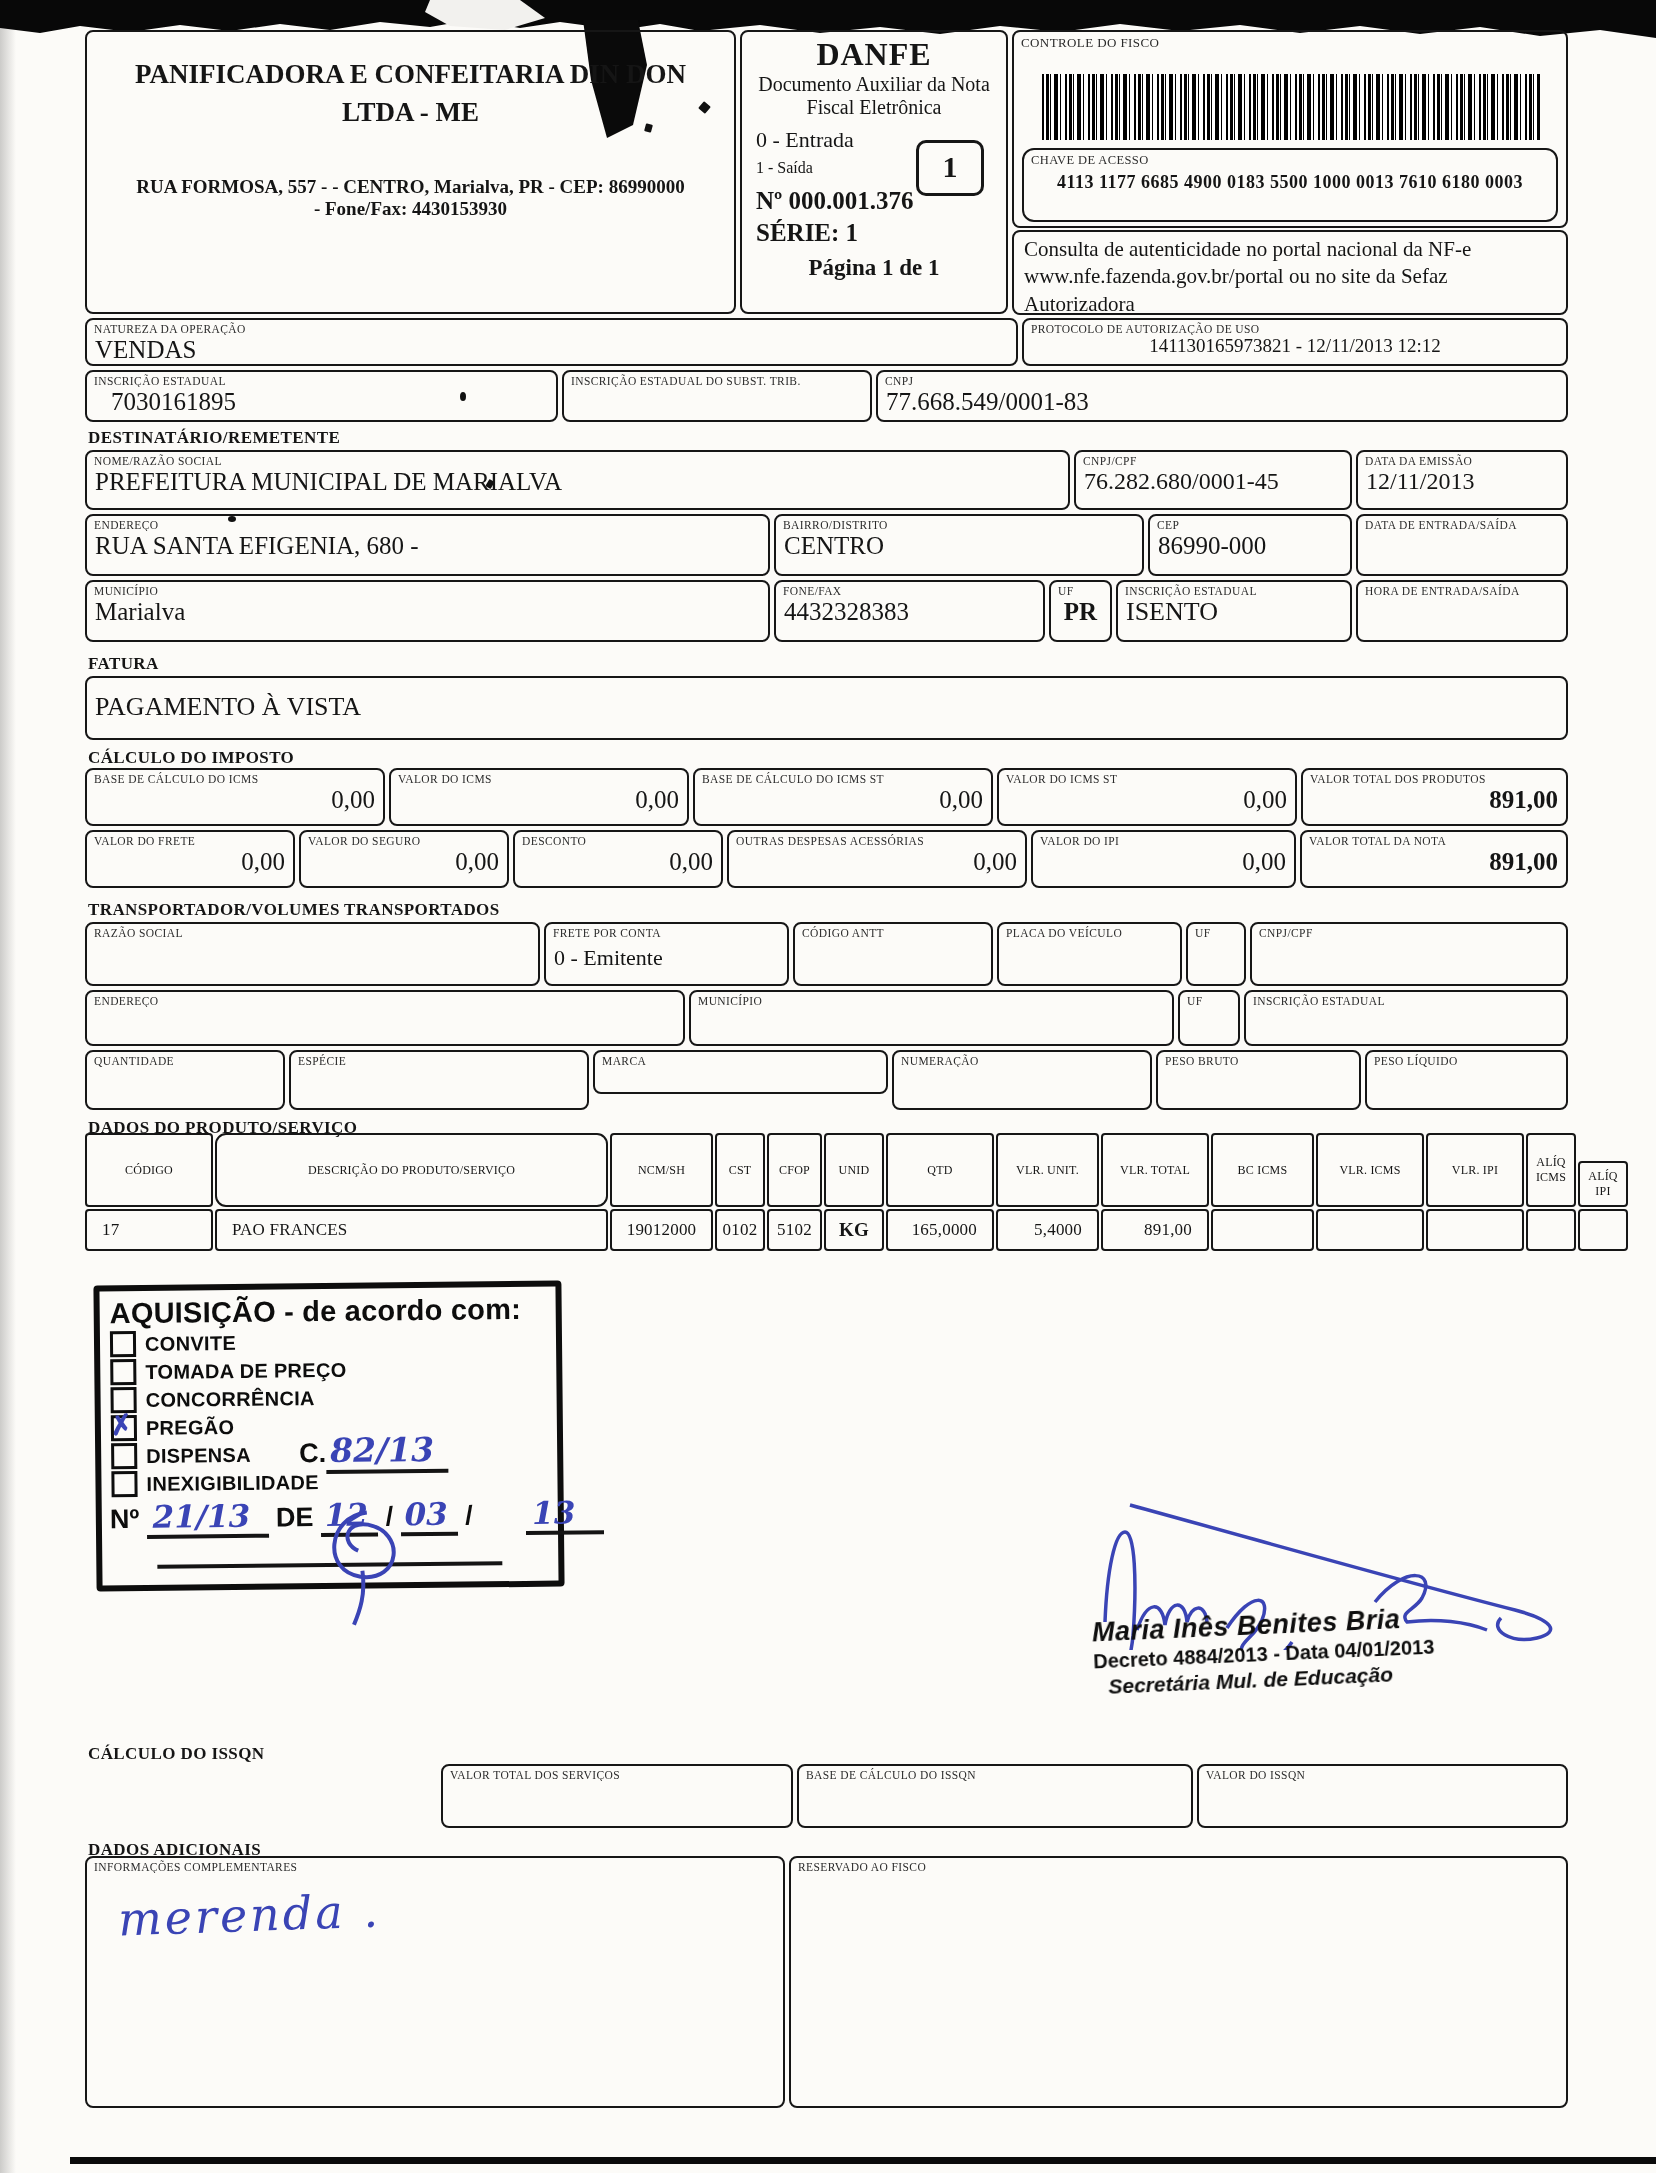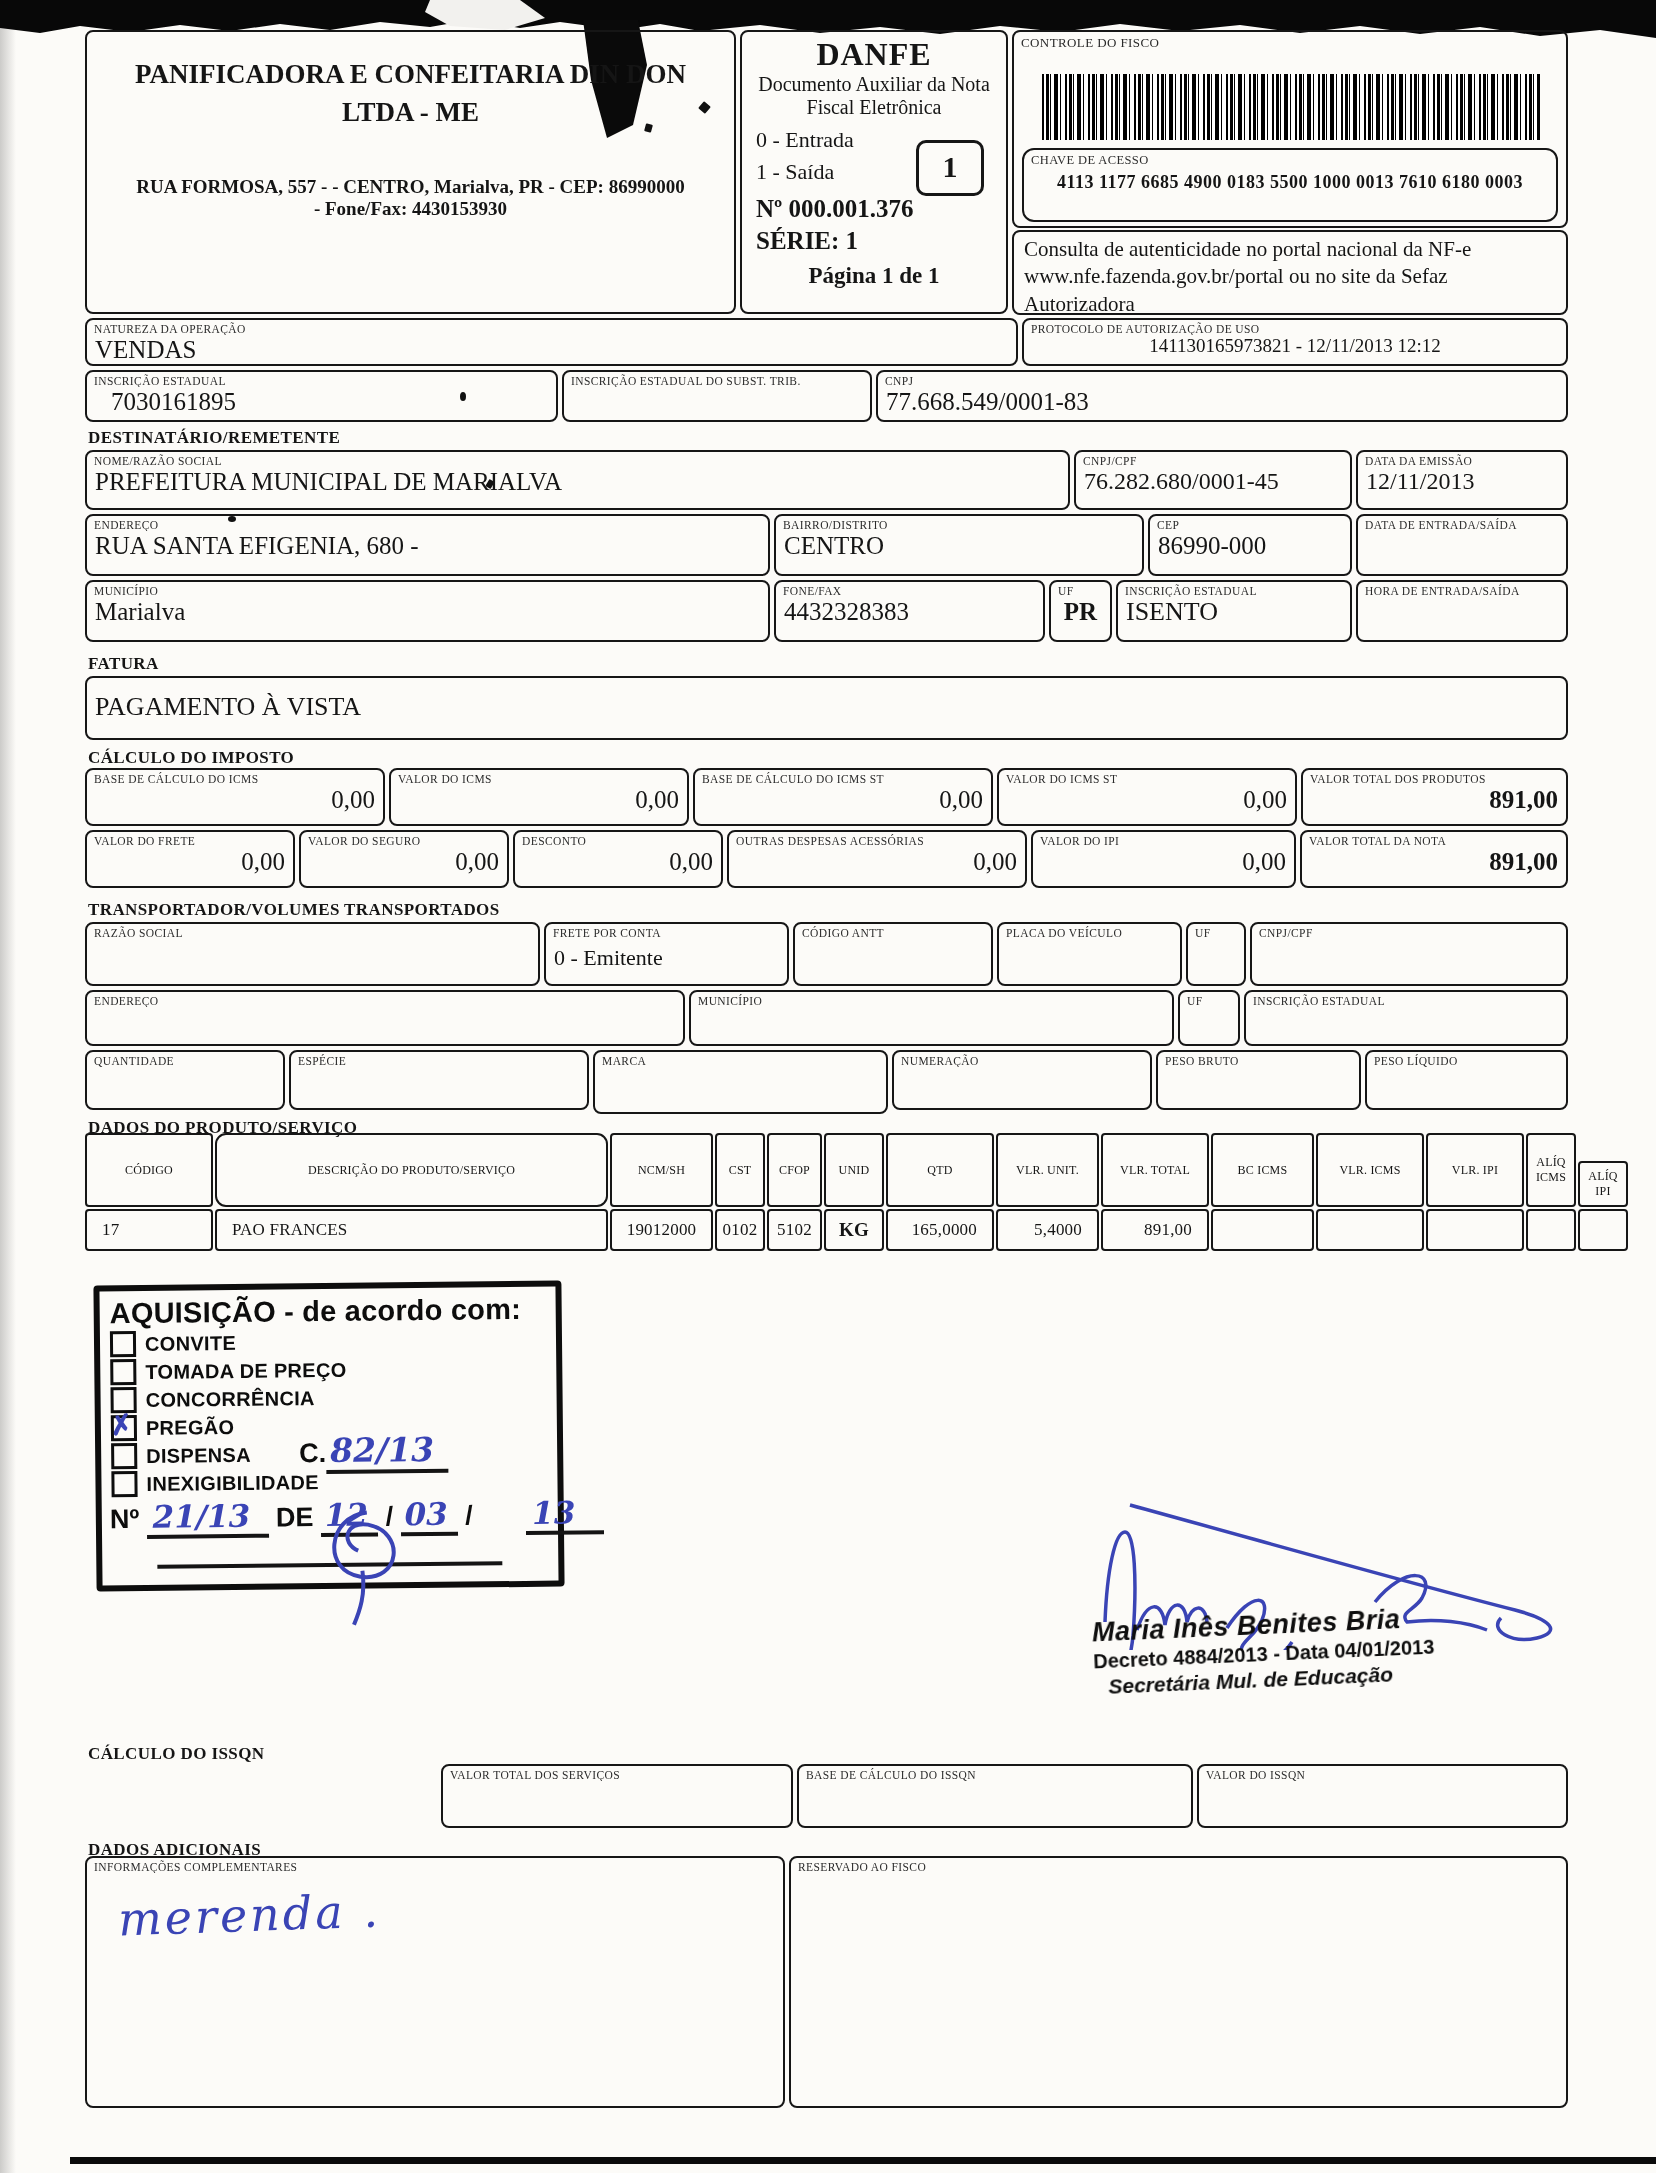--- a/index.html
+++ b/index.html
@@ -85,21 +85,21 @@
   <div class="box" style="left:85px;top:30px;width:651px;height:284px;">
     <div class="b ctr" style="font-size:27px;line-height:1.4;margin:24px 24px 0;">PANIFICADORA E CONFEITARIA DIN DON LTDA - ME</div>
     <div class="b ctr" style="font-size:19px;margin-top:44px;">RUA FORMOSA, 557 - - CENTRO, Marialva, PR - CEP: 86990000</div>
     <div class="b ctr" style="font-size:19px;">- Fone/Fax: 4430153930</div>
   </div>
 
   <div class="box" style="left:740px;top:30px;width:268px;height:284px;">
     <div class="b ctr" style="font-size:32px;margin-top:4px;letter-spacing:1px;">DANFE</div>
     <div class="ctr" style="font-size:20px;line-height:1.15;padding:0 6px;">Documento Auxiliar da Nota Fiscal Eletrônica</div>
     <div style="font-size:22px;margin:8px 0 0 14px;">0 - Entrada</div>
-    <div style="font-size:22px;margin:6px 0 0 14px;">1 - Saída</div>
+    <div style="font-size:16px;margin:6px 0 0 14px;">1 - Saída</div>
     <div class="b ctr" style="position:absolute;right:22px;top:108px;width:62px;height:50px;border:3px solid #161616;border-radius:10px;font-size:30px;line-height:48px;">1</div>
     <div class="b" style="font-size:25px;margin:10px 0 0 14px;">Nº 000.001.376</div>
     <div class="b" style="font-size:25px;margin:4px 0 0 14px;">SÉRIE: 1</div>
     <div class="b ctr" style="font-size:23px;margin-top:8px;">Página 1 de 1</div>
   </div>
 
   <div class="box" style="left:1012px;top:30px;width:556px;height:198px;">
     <div class="lbl" style="font-size:13px;">CONTROLE DO FISCO</div>
   </div>
   <div class="barcode"></div>
@@ -276,21 +276,21 @@
     <div class="val"></div>
   </div>
   <div class="box" style="left:85px;top:1050px;width:200px;height:60px;">
     <div class="lbl">QUANTIDADE</div>
     <div class="val"></div>
   </div>
   <div class="box" style="left:289px;top:1050px;width:300px;height:60px;">
     <div class="lbl">ESPÉCIE</div>
     <div class="val"></div>
   </div>
-  <div class="box" style="left:593px;top:1050px;width:295px;height:64px;">
+  <div class="box" style="left:593px;top:1050px;width:295px;height:44px;">
     <div class="lbl">MARCA</div>
     <div class="val"></div>
   </div>
   <div class="box" style="left:892px;top:1050px;width:260px;height:60px;">
     <div class="lbl">NUMERAÇÃO</div>
     <div class="val"></div>
   </div>
   <div class="box" style="left:1156px;top:1050px;width:205px;height:60px;">
     <div class="lbl">PESO BRUTO</div>
     <div class="val"></div>

